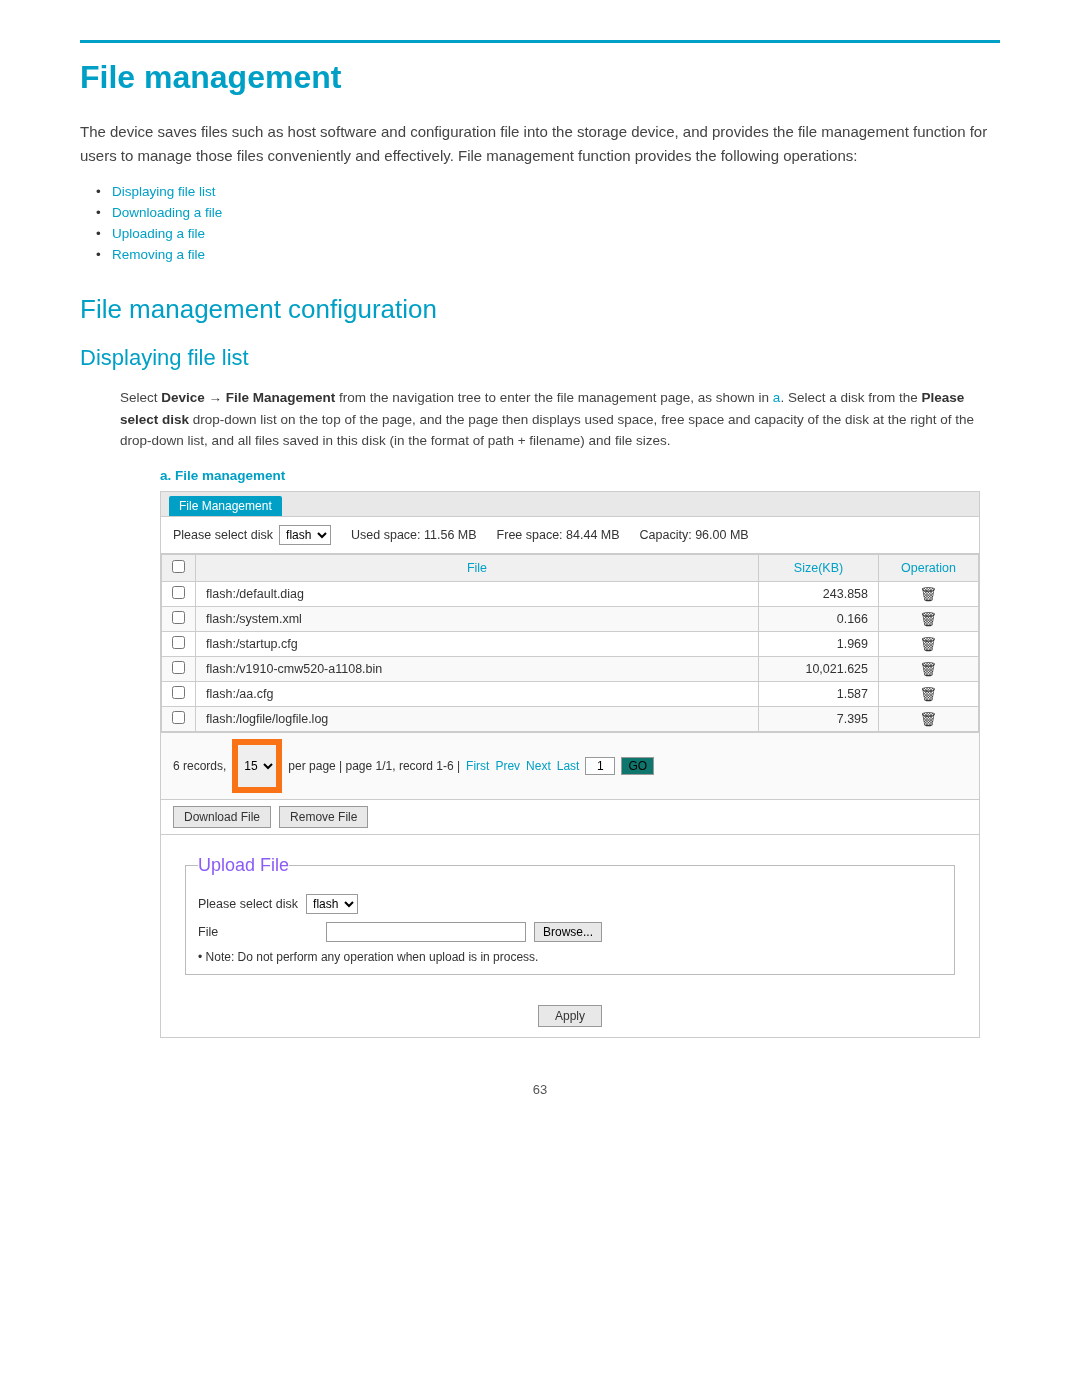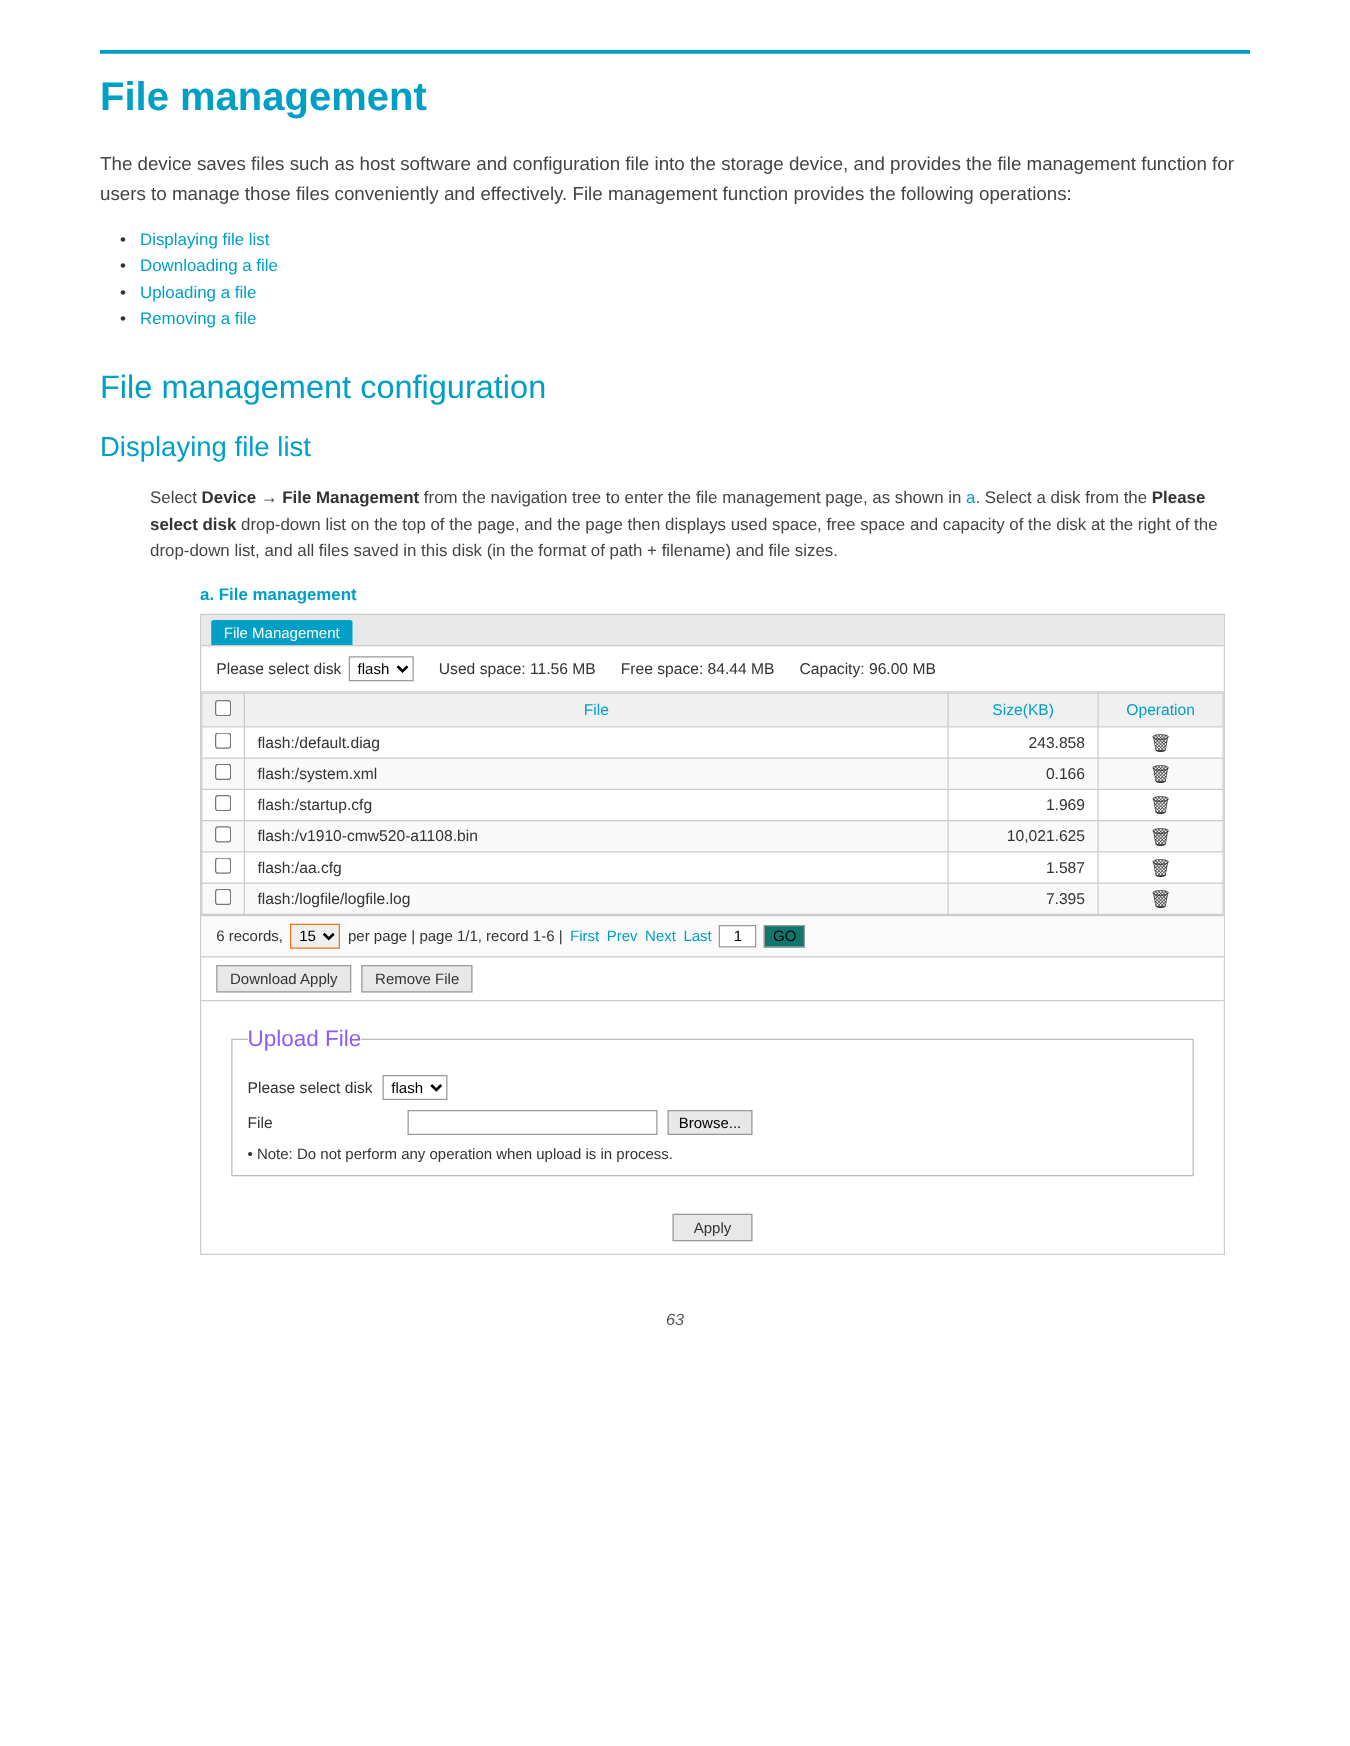--- a/index.html
+++ b/index.html
@@ -188,23 +188,23 @@
       color: #333;
       display: flex;
       align-items: center;
       gap: 6px;
       border-top: 1px solid #ccc;
       border-bottom: 1px solid #ccc;
       background: #fafafa;
     }
 
     .page-select {
-      border: 1px solid #f97316;
-      font-size: 12px;
-      padding: 1px 2px;
+      border: 6px solid #f97316;
+      font-size: 12px;
+      padding: 13px 2px;
     }
 
     .page-nav-link {
       color: #00a0c6;
       cursor: pointer;
       font-size: 12px;
       text-decoration: none;
     }
 
     .page-input {
@@ -299,21 +299,20 @@
       cursor: pointer;
       color: #333;
     }
 
     
     .page-number {
       text-align: center;
       margin-top: 44px;
       font-size: 13px;
       color: #555;
-      font-style: italic;
     }
   </style>
 </head>
 <body>
 
 <h1 class="page-title">File management</h1>
 
 <p class="intro-text">The device saves files such as host software and configuration file into the storage device, and provides the file management function for users to manage those files conveniently and effectively. File management function provides the following operations:</p>
 
 <ul class="bullet-list">
@@ -426,21 +425,21 @@
     <span>per page | page 1/1, record 1-6 |</span>
     <a class="page-nav-link">First</a>
     <a class="page-nav-link">Prev</a>
     <a class="page-nav-link">Next</a>
     <a class="page-nav-link">Last</a>
     <input class="page-input" type="text" value="1" style="">
     <button class="go-btn">GO</button>
   </div>
 
   <div class="action-buttons">
-    <button class="action-btn">Download Apply</button>
+    <button class="action-btn">Download File</button>
     <button class="action-btn">Remove File</button>
   </div>
 
   <div style="padding: 10px 12px;">
     <fieldset class="upload-section">
       <legend class="upload-title">Upload File</legend>
 
       <div class="upload-row">
         <span>Please select disk</span>
         <select class="disk-select">

